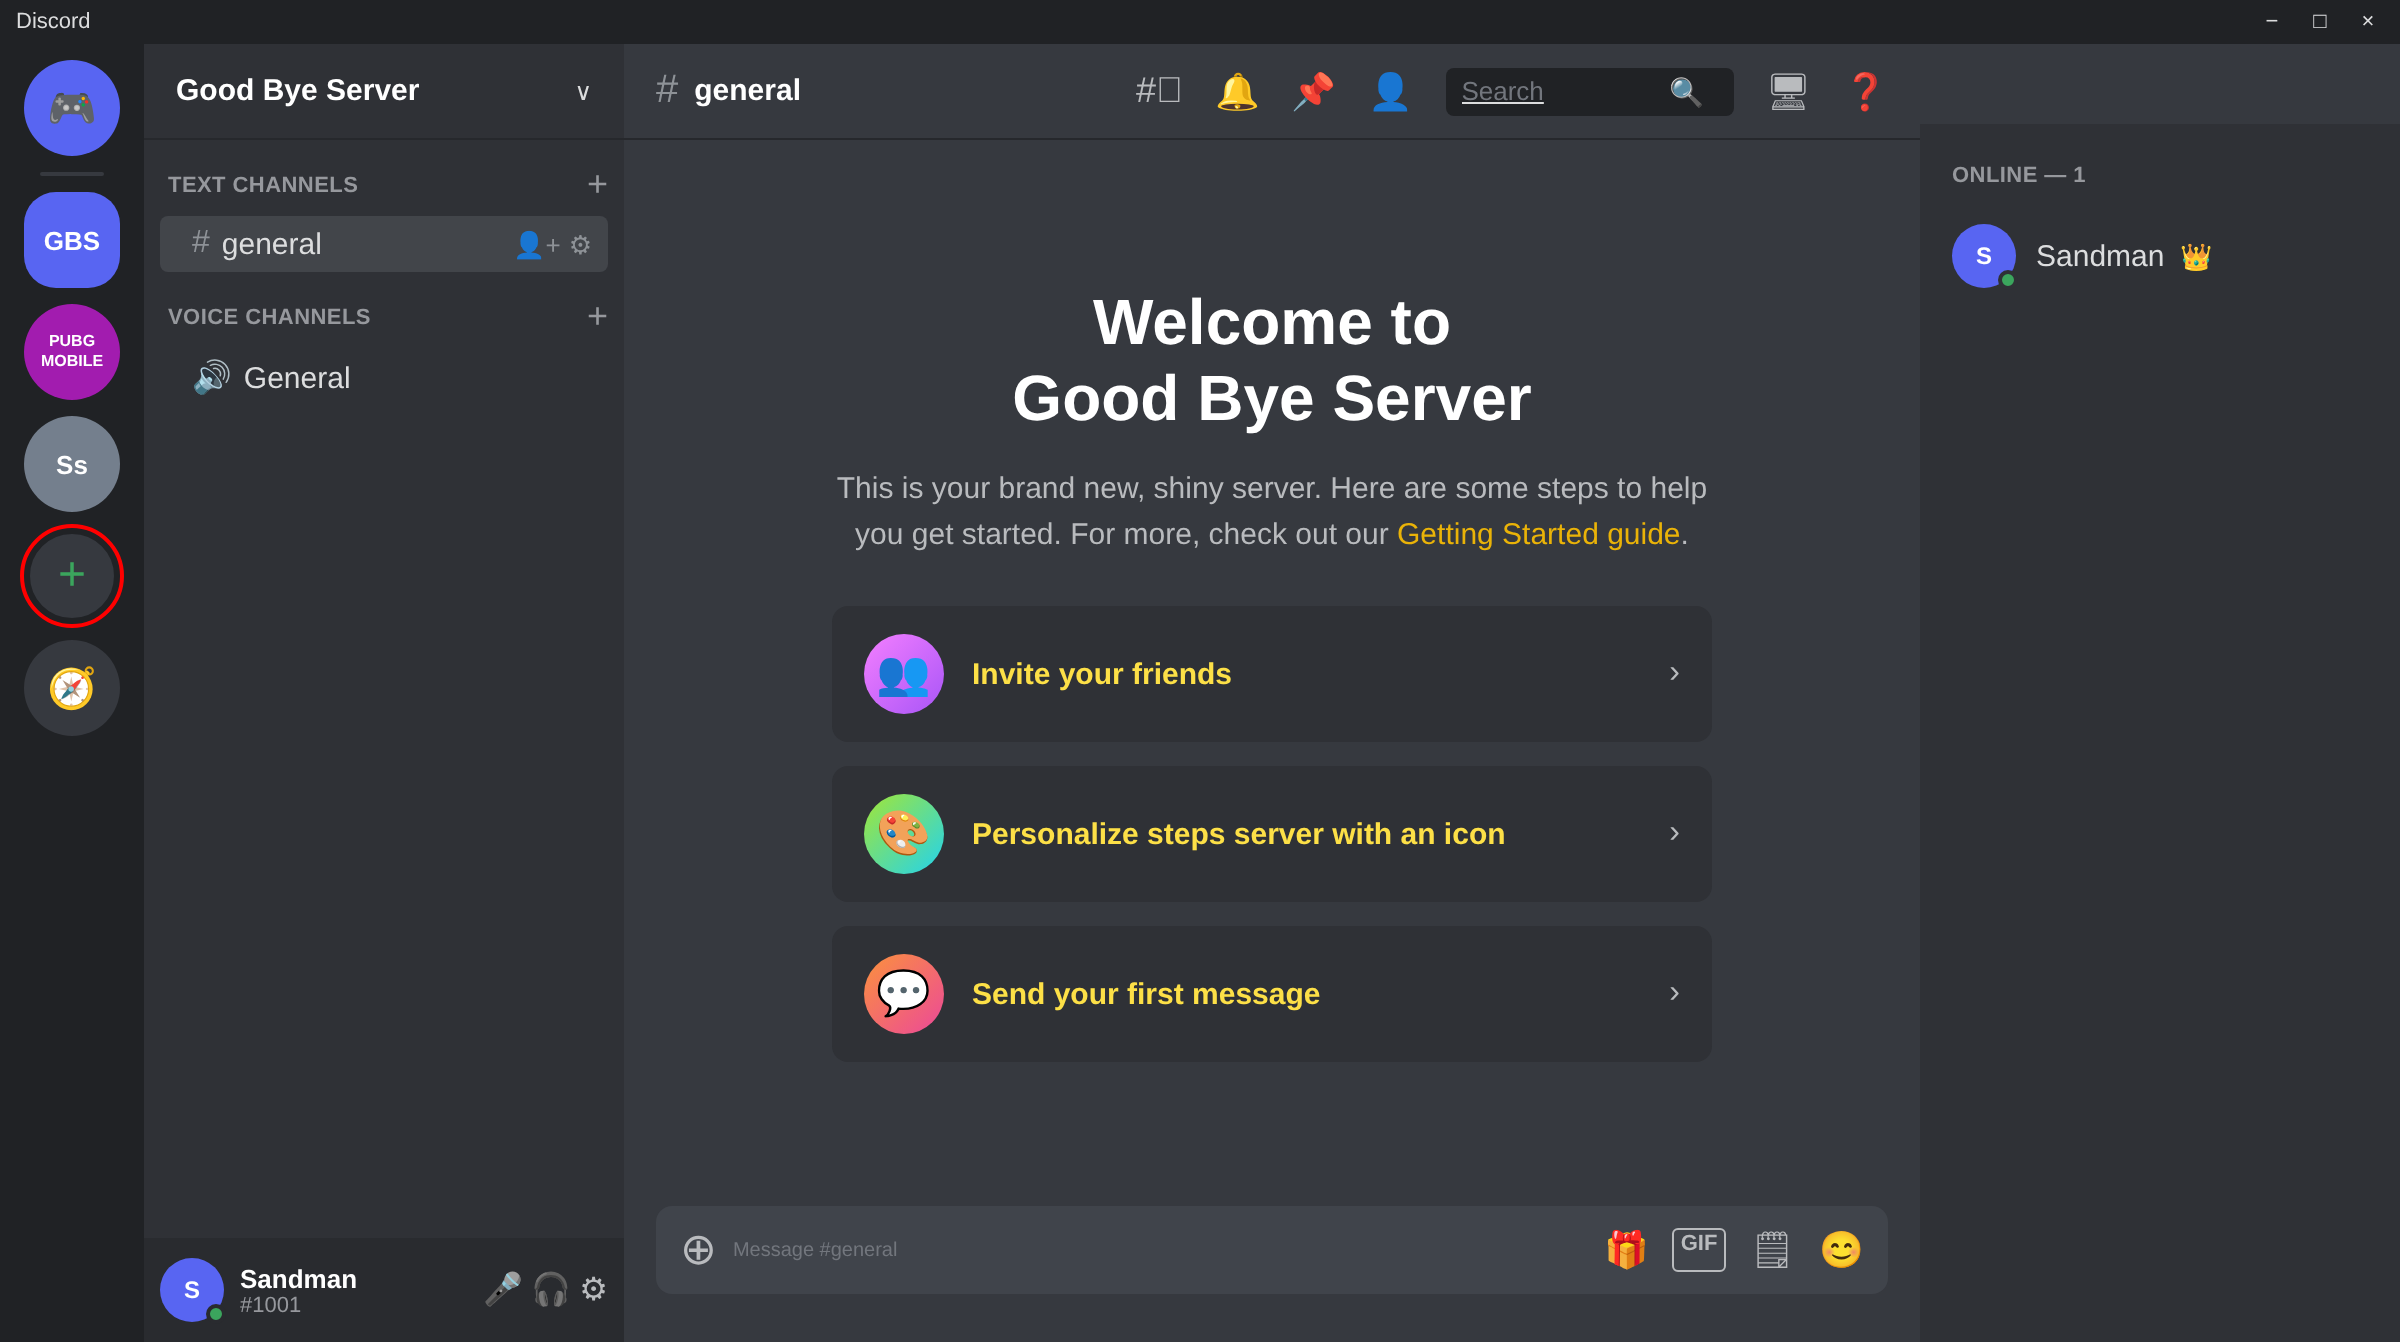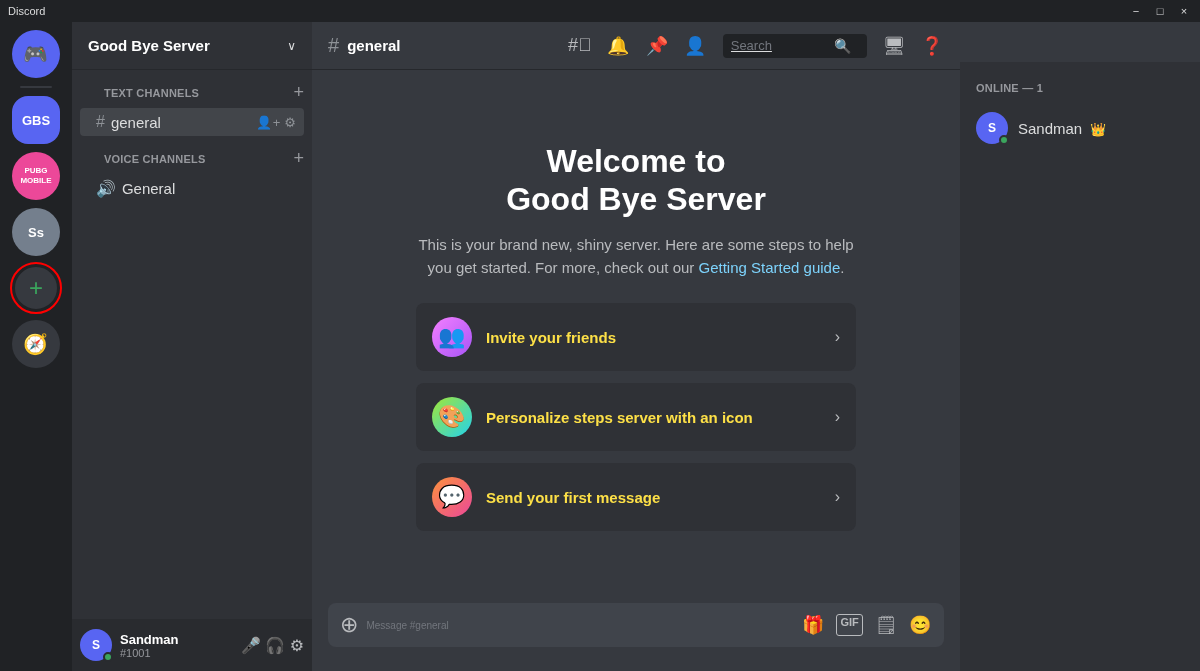--- a/index.html
+++ b/index.html
@@ -72,21 +72,21 @@
       font-weight: 700;
       color: #fff;
       flex-shrink: 0;
       position: relative;
     }
     .server-icon.discord-home {
       background: #5865f2;
       font-size: 20px;
     }
     .server-icon.gbs { background: #5865f2; border-radius: 16px; }
-    .server-icon.pubg { background: #ec4899; border-radius: 50%; font-size: 9px; text-align: center; line-height: 1.2; }
+    .server-icon.pubg { background: #a21caf; border-radius: 50%; font-size: 9px; text-align: center; line-height: 1.2; }
     .server-icon.ss { background: #747f8d; border-radius: 50%; }
     .server-separator {
       width: 32px;
       height: 2px;
       background: #36393f;
       border-radius: 1px;
     }
     .add-server-btn {
       width: 48px;
       height: 48px;
@@ -143,21 +143,21 @@
     }
     .channel-list {
       flex: 1;
       overflow-y: auto;
       padding: 8px 0;
     }
     .channel-category {
       display: flex;
       align-items: center;
       justify-content: space-between;
-      padding: 4px 8px 4px 32px;
+      padding: 4px 8px 4px 12px;
       cursor: pointer;
     }
     .channel-category-name {
       font-size: 11px;
       font-weight: 700;
       color: #96989d;
       letter-spacing: 0.02em;
       text-transform: uppercase;
     }
     .channel-category-add {
@@ -327,21 +327,21 @@
       line-height: 1.2;
       margin-bottom: 16px;
     }
     .welcome-desc {
       font-size: 15px;
       color: #b9bbbe;
       margin-bottom: 24px;
       line-height: 1.5;
     }
     .welcome-desc a {
-      color: #7dd3fc;
+      color: #eab308;
       text-decoration: none;
       text-align: center;
     }
     .action-cards {
       display: flex;
       flex-direction: column;
       gap: 12px;
       width: 100%;
     }
     .action-card {

